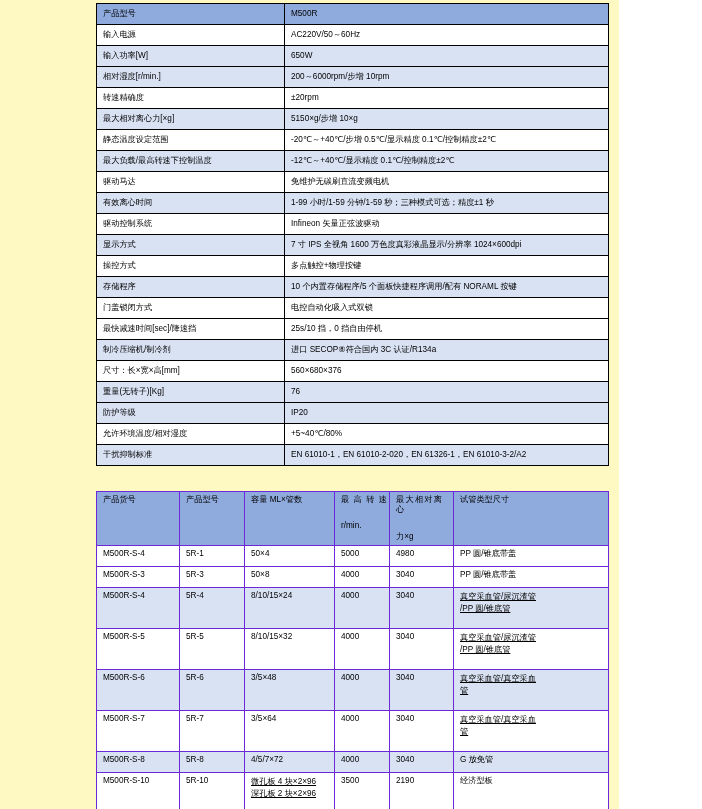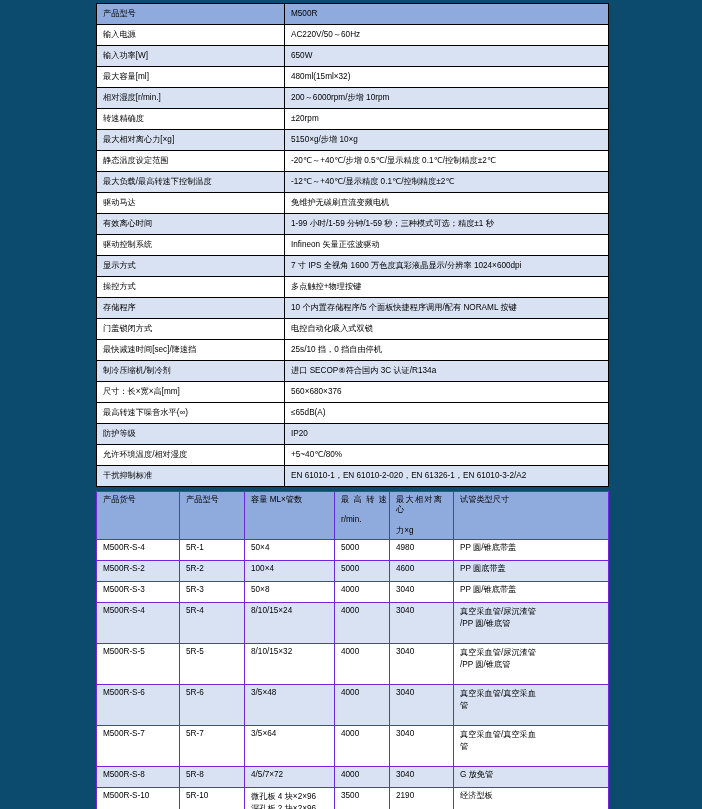--- a/index.html
+++ b/index.html
@@ -9,23 +9,23 @@
   }
   body {
     width: 702px;
     height: 809px;
     font-family: "Liberation Sans", "DejaVu Sans", sans-serif;
     color: #000000;
     overflow: hidden;
   }
   .page {
     position: relative;
-    width: 702px;
+    width: 619px;
     height: 809px;
-    background: #0c4a6e;
+    background: #fef9c3;
   }
   table.spec {
     position: absolute;
     left: 96px;
     border-collapse: collapse;
     table-layout: fixed;
     font-size: 8.2px;
     line-height: 1.25;
   }
   
@@ -83,25 +83,26 @@
     display: block;
   }
   .hdr-two .l1 {
     display: block;
     text-align: justify;
     text-align-last: justify;
     width: 46px;
   }
   .hdr-two .l2 {
     display: block;
-    margin-top: 10px;
+    margin-top: 16px;
   }
   .wrap2 {
     white-space: normal;
     line-height: 1.55;
+    text-decoration: underline;
   }
 </style>
 </head>
 <body>
 
 <div class="page">
 
   <table class="spec" id="spec-table">
     <colgroup>
         <col class="c0">
@@ -113,24 +114,20 @@
           <td>M500R</td>
         </tr>
         <tr>
           <td>输入电源</td>
           <td>AC220V/50～60Hz</td>
         </tr>
         <tr class="alt">
           <td>输入功率[W]</td>
           <td>650W</td>
         </tr>
-        <tr>
-          <td>最大容量[ml]</td>
-          <td>480ml(15ml×32)</td>
-        </tr>
         <tr class="alt">
           <td>相对湿度[r/min.]</td>
           <td>200～6000rpm/步增 10rpm</td>
         </tr>
         <tr>
           <td>转速精确度</td>
           <td>±20rpm</td>
         </tr>
         <tr class="alt">
           <td>最大相对离心力[×g]</td>
@@ -177,23 +174,23 @@
           <td>25s/10 挡，0 挡自由停机</td>
         </tr>
         <tr class="alt">
           <td>制冷压缩机/制冷剂</td>
           <td>进口 SECOP⑧符合国内 3C 认证/R134a</td>
         </tr>
         <tr>
           <td>尺寸：长×宽×高[mm]</td>
           <td>560×680×376</td>
         </tr>
-        <tr>
-          <td>最高转速下噪音水平(∞)</td>
-          <td>≤65dB(A)</td>
+        <tr class="alt">
+          <td>重量(无转子)[Kg]</td>
+          <td>76</td>
         </tr>
         <tr class="alt">
           <td>防护等级</td>
           <td>IP20</td>
         </tr>
         <tr>
           <td>允许环境温度/相对湿度</td>
           <td>+5~40℃/80%</td>
         </tr>
         <tr class="alt">
@@ -234,28 +231,20 @@
       </thead>
     <tbody>
         <tr class="r1">
           <td>M500R-S-4</td>
           <td>5R-1</td>
           <td>50×4</td>
           <td>5000</td>
           <td>4980</td>
           <td>PP 圆/锥底带盖</td>
         </tr>
-        <tr class="alt r1">
-          <td>M500R-S-2</td>
-          <td>5R-2</td>
-          <td>100×4</td>
-          <td>5000</td>
-          <td>4600</td>
-          <td>PP 圆底带盖</td>
-        </tr>
         <tr class="r1">
           <td>M500R-S-3</td>
           <td>5R-3</td>
           <td>50×8</td>
           <td>4000</td>
           <td>3040</td>
           <td>PP 圆/锥底带盖</td>
         </tr>
         <tr class="alt r2">
           <td>M500R-S-4</td>

